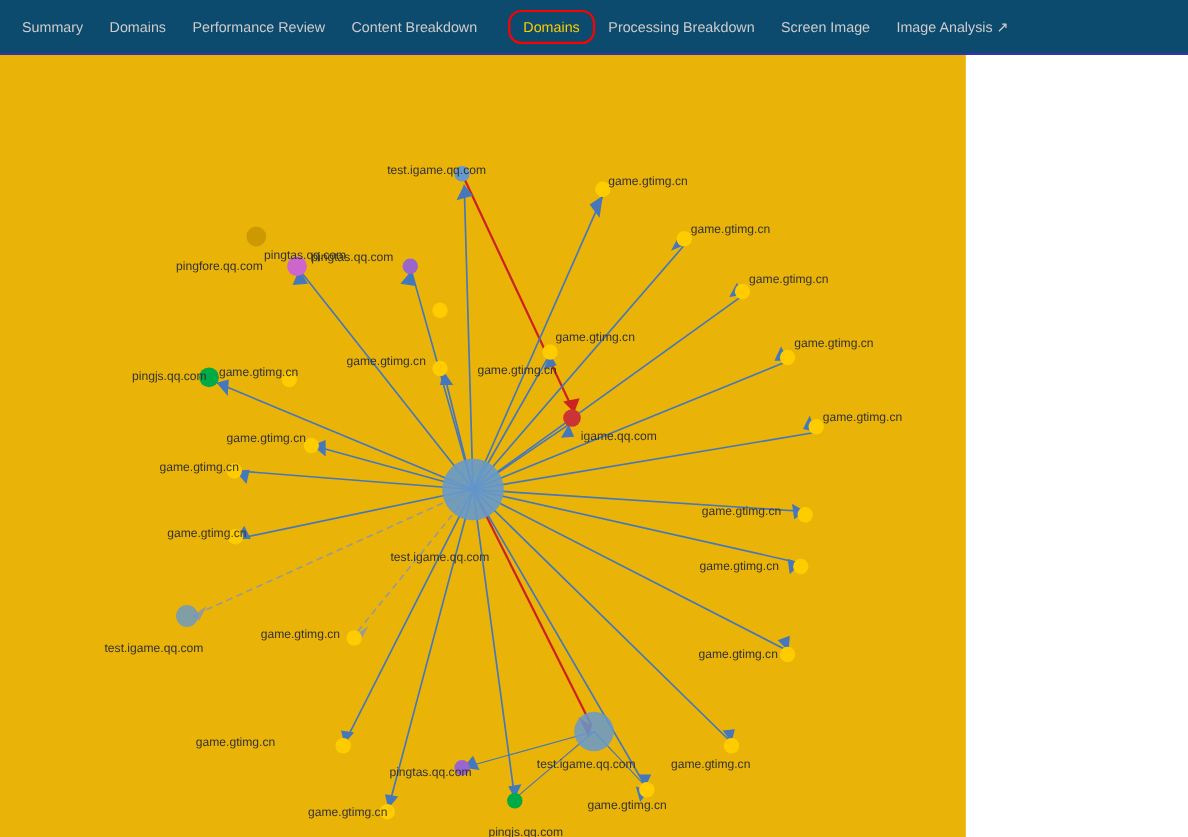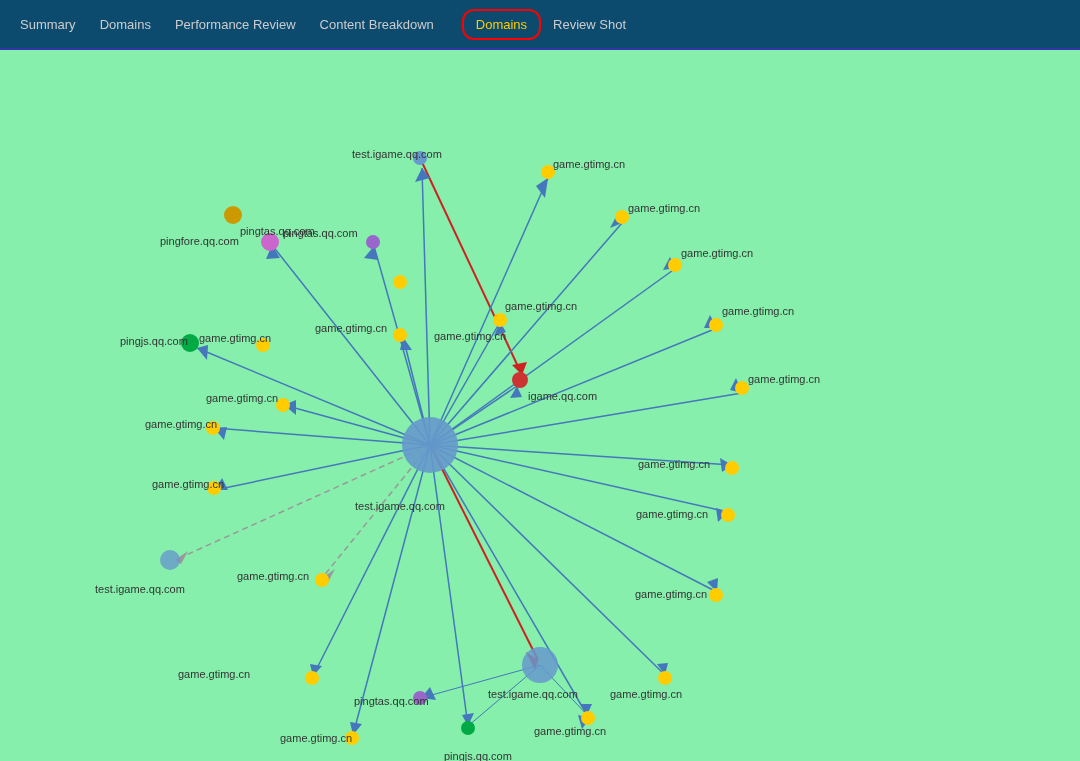--- a/index.html
+++ b/index.html
@@ -35,23 +35,23 @@
       border-radius: 12px;
     }
     .tab.external::after {
       content: ' ↗';
       font-size: 11px;
     }
 
     
     #main {
       position: relative;
-      width: 1080px;
+      width: 878px;
       height: 711px;
-      background: #86efac;
+      background: #eab308;
       overflow: hidden;
     }
 
     
     #network-graph {
       position: absolute;
       top: 0; left: 0;
       width: 1080px;
       height: 711px;
     }
@@ -64,21 +64,23 @@
   </style>
 </head>
 <body>
 
 <div id="topbar">
   <div class="tab">Summary</div>
   <div class="tab">Domains</div>
   <div class="tab">Performance Review</div>
   <div class="tab">Content Breakdown</div>
   <div class="tab active">Domains</div>
-  <div class="tab">Review Shot</div>
+  <div class="tab">Processing Breakdown</div>
+  <div class="tab">Screen Image</div>
+  <div class="tab">Image Analysis ↗</div>
 </div>
 
 <div id="main">
   <svg id="network-graph" viewBox="0 0 1080 711">
 
     <line x1="430" y1="395" x2="175" y2="510" stroke="#999" stroke-width="1.5" stroke-dasharray="6,4"></line>
     <polygon points="175,510 188,501 181,514" fill="#999"></polygon>
 
     <line x1="430" y1="395" x2="322" y2="528" stroke="#999" stroke-width="1.5" stroke-dasharray="6,4"></line>
     <polygon points="322,528 335,519 328,532" fill="#999"></polygon>

